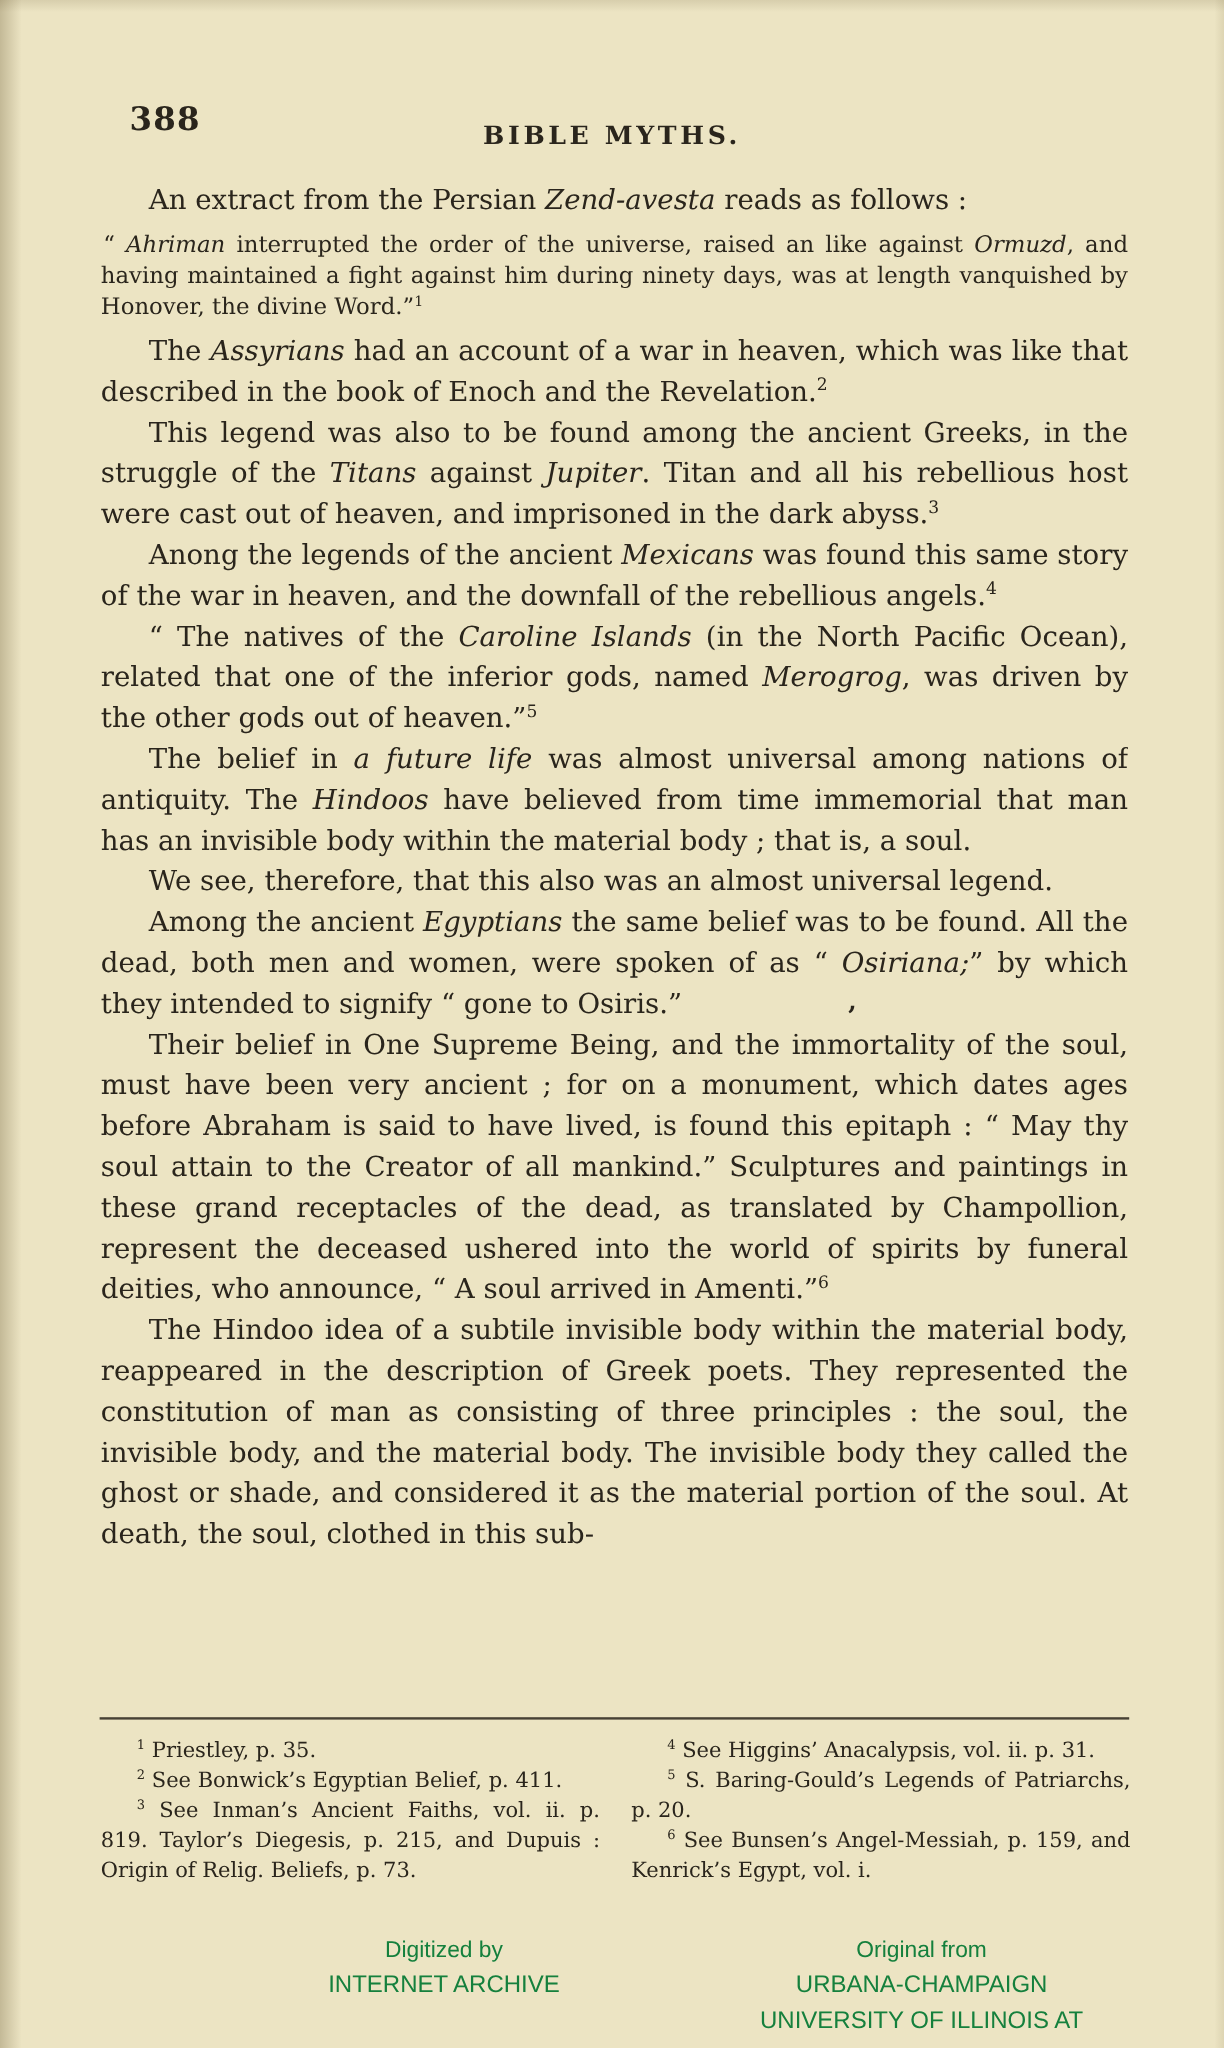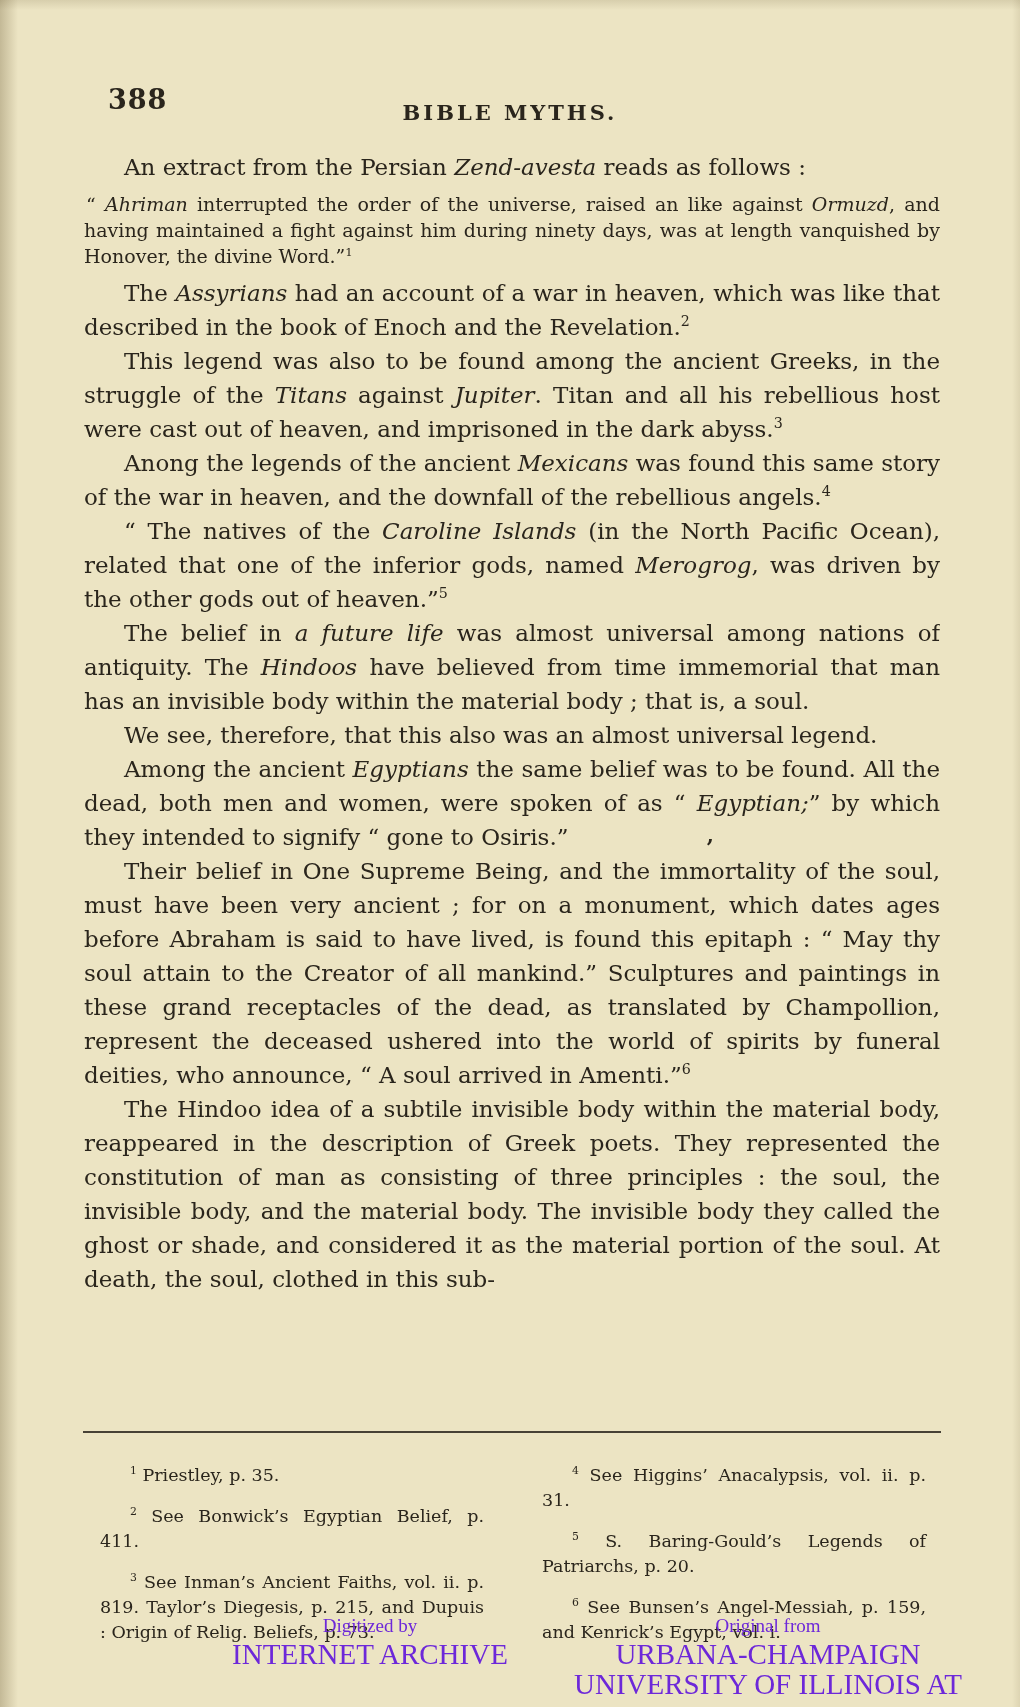--- a/index.html
+++ b/index.html
@@ -58,30 +58,30 @@
   .rule {
     position: absolute; top: 1431px; left: 83px; width: 858px;
     border-top: 2px solid #474135;
   }
   #footnotes {
     position: absolute; top: 1447px; left: 84px; width: 858px;
     display: flex; gap: 26px;
     font-size: 17.5px; line-height: 25px;
   }
   .fncol { flex: 1; text-align: justify; }
-  .fncol p { margin: 16px; text-indent: 30px; }
+  .fncol p { margin: 0; text-indent: 30px; }
   .watermark {
     position: absolute; text-align: center;
-    color: #6d28d9;
-    font-family: Liberation Serif, serif;
+    color: #15803d;
+    font-family: Liberation Sans, sans-serif;
   }
   #wm-left  { top: 1612px; left: 160px; width: 420px; }
   #wm-right { top: 1612px; left: 548px; width: 440px; }
   .wm-small { font-size: 19px; line-height: 27px; }
-  .wm-large { font-size: 29px; line-height: 30px; }
+  .wm-large { font-size: 20px; line-height: 30px; }
   .ink-mark {
     position: absolute; top: 834px; left: 706px;
     font-size: 22px; font-weight: bold; color: #2a251c;
   }
 </style>
 </head>
 <body>
 
 <div class="edge-left"></div>
 <div class="edge-top"></div>
@@ -93,21 +93,21 @@
 
 <div id="body-text">
     <p class="para"><span>An extract from the Persian </span><em>Zend-avesta</em><span> reads as follows :</span></p>
     <p class="para extract"><span>“ </span><em>Ahriman</em><span> interrupted the order of the universe, raised an like against </span><em>Ormuzd</em><span>, and having maintained a fight against him during ninety days, was at length vanquished by Honover, the divine Word.”</span><sup>1</sup></p>
     <p class="para"><span>The </span><em>Assyrians</em><span> had an account of a war in heaven, which was like that described in the book of Enoch and the Revelation.</span><sup>2</sup></p>
     <p class="para"><span>This legend was also to be found among the ancient Greeks, in the struggle of the </span><em>Titans</em><span> against </span><em>Jupiter</em><span>.  Titan and all his rebellious host were cast out of heaven, and imprisoned in the dark abyss.</span><sup>3</sup></p>
     <p class="para"><span>Anong the legends of the ancient </span><em>Mexicans</em><span> was found this same story of the war in heaven, and the downfall of the rebellious angels.</span><sup>4</sup></p>
     <p class="para"><span>“ The natives of the </span><em>Caroline Islands</em><span> (in the North Pacific Ocean), related that one of the inferior gods, named </span><em>Merogrog</em><span>, was driven by the other gods out of heaven.”</span><sup>5</sup></p>
     <p class="para"><span>The belief in </span><em>a future life</em><span> was almost universal among nations of antiquity.  The </span><em>Hindoos</em><span> have believed from time immemorial that man has an invisible body within the material body ; that is, a soul.</span></p>
     <p class="para"><span>We see, therefore, that this also was an almost universal legend.</span></p>
-    <p class="para"><span>Among the ancient </span><em>Egyptians</em><span> the same belief was to be found. All the dead, both men and women, were spoken of as “ </span><em>Egyptian;</em><span>” by which they intended to signify “ gone to Osiris.”</span></p>
+    <p class="para"><span>Among the ancient </span><em>Egyptians</em><span> the same belief was to be found. All the dead, both men and women, were spoken of as “ </span><em>Osiriana;</em><span>” by which they intended to signify “ gone to Osiris.”</span></p>
     <p class="para"><span>Their belief in One Supreme Being, and the immortality of the soul, must have been very ancient ; for on a monument, which dates ages before Abraham is said to have lived, is found this epitaph :  “ May thy soul attain to the Creator of all mankind.” Sculptures and paintings in these grand receptacles of the dead, as translated by Champollion, represent the deceased ushered into the world of spirits by funeral deities, who  announce, “ A soul arrived in Amenti.”</span><sup>6</sup></p>
     <p class="para"><span>The Hindoo idea of a subtile invisible body within the material body, reappeared in the description of Greek poets.  They represented the constitution of man as consisting of three principles : the soul, the invisible body, and the material body.  The invisible body they called the ghost or shade, and considered it as the material portion of the soul.  At death, the soul, clothed in this sub-</span></p>
   </div>
 
 <span class="ink-mark">’</span>
 
 <div class="rule"></div>
 
 <div id="footnotes">
   <div id="fn-left" class="fncol">

